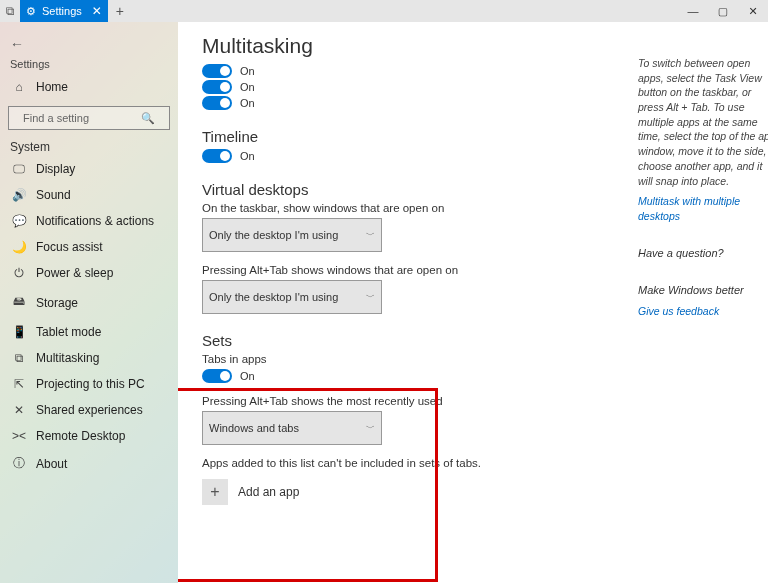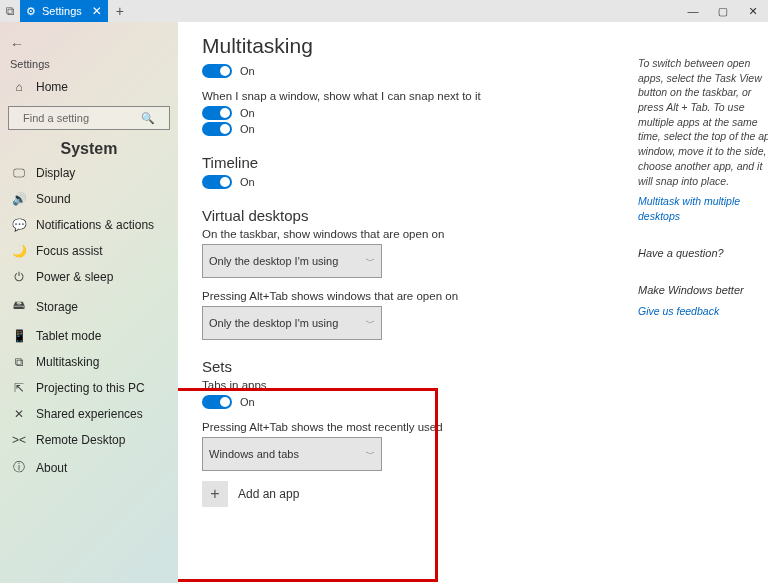--- a/index.html
+++ b/index.html
@@ -14,21 +14,21 @@
   .app { display: flex; height: 561px; }
   .sidebar { width: 178px; height: 100%; position: relative; padding: 8px 0; }
   .sidebar-bg { position: absolute; inset: 0; background: linear-gradient(135deg,#e8a89a 0%, #dcd49b 30%, #a7d9a0 60%, #7cc9c4 100%); opacity: 0.55; }
   .sidebar-overlay { position: absolute; inset: 0; background: rgba(230,230,230,0.55);}
   .sidebar-content { position: relative; z-index: 2; }
   .back { width: 28px; height: 24px; display: flex; align-items: center; padding-left: 10px; color: #555; font-size: 14px;}
   .side-title { font-size: 11px; padding: 4px 10px; color: #444;}
   .side-row { display: flex; align-items: center; gap: 10px; padding: 6px 12px; font-size: 12px; color: #222;}
   .side-row .ic { width: 14px; text-align: center; font-size: 12px; color: #444;}
   .search { margin: 6px 8px; height: 24px; border: 1px solid #888; background: rgba(255,255,255,0.3); display: flex; align-items: center; padding: 0 14px; font-size: 11px; color: #666; justify-content: space-between;}
-  .section-label { font-weight: 700; font-size: 16px; padding: 4px 10px 2px 10px; text-align: center; }
+  .section-label { font-weight: 400; font-size: 12px; padding: 4px 10px 2px 10px; }
   .content { flex: 1; padding: 12px 24px; overflow: hidden; position: relative;}
   h1 { font-size: 21px; font-weight: 400; margin-bottom: 6px;}
   .row-text { font-size: 11.5px; color: #333; margin-top: 12px; margin-bottom: 4px; max-width: 280px;}
   .toggle-row { display: flex; align-items: center; gap: 8px; margin-bottom: 2px;}
   .toggle { width: 30px; height: 14px; border-radius: 7px; background: #0078d7; position: relative;}
   .toggle::after { content: ""; position: absolute; right: 2px; top: 2px; width: 10px; height: 10px; border-radius: 50%; background: #fff;}
   .toggle-label { font-size: 11px; text-align: right;}
   .subhead { font-size: 15px; font-weight: 400; margin-top: 18px; margin-bottom: 4px;}
   .select { width: 180px; height: 22px; border: 1px solid #999; font-size: 11px; display: flex; align-items: center; justify-content: space-between; padding: 16px 6px; background: #e5e5e5; margin-top: 2px;}
   .select .chev { font-size: 9px;}
@@ -128,21 +128,20 @@
         </div>
     </div>
   </div>
 
   <div class="content">
     <h1>Multitasking</h1>
     <div class="toggle-row">
         <div class="toggle"></div>
         <span class="toggle-label">On</span>
       </div>
-    <div class="row-text">When I snap a window, show what I can snap next to it</div>
     <div class="toggle-row">
         <div class="toggle"></div>
         <span class="toggle-label">On</span>
       </div>
     <div class="toggle-row">
         <div class="toggle"></div>
         <span class="toggle-label">On</span>
       </div>
 
     <div class="subhead">Timeline</div>
@@ -167,20 +166,21 @@
     <div class="row-text" style="margin-top:4px">Tabs in apps</div>
     <div class="toggle-row">
         <div class="toggle"></div>
         <span class="toggle-label">On</span>
       </div>
     <div class="row-text">Pressing Alt+Tab shows the most recently used</div>
     <div class="select">
         <span>Windows and tabs</span>
         <span class="chev">﹀</span>
       </div>
+    <div class="row-text">Apps added to this list can't be included in sets of tabs.</div>
     <div class="addbtn">
       <div class="plusbox">+</div>
       <span>Add an app</span>
     </div>
 
     <div class="rightcol">
       <div>To switch between open apps, select the Task View button on the taskbar, or press Alt + Tab. To use multiple apps at the same time, select the top of the app window, move it to the side, choose another app, and it will snap into place.</div>
       <span class="link">Multitask with multiple desktops</span>
       <div class="hblock">
         <div class="ht">Have a question?</div>

